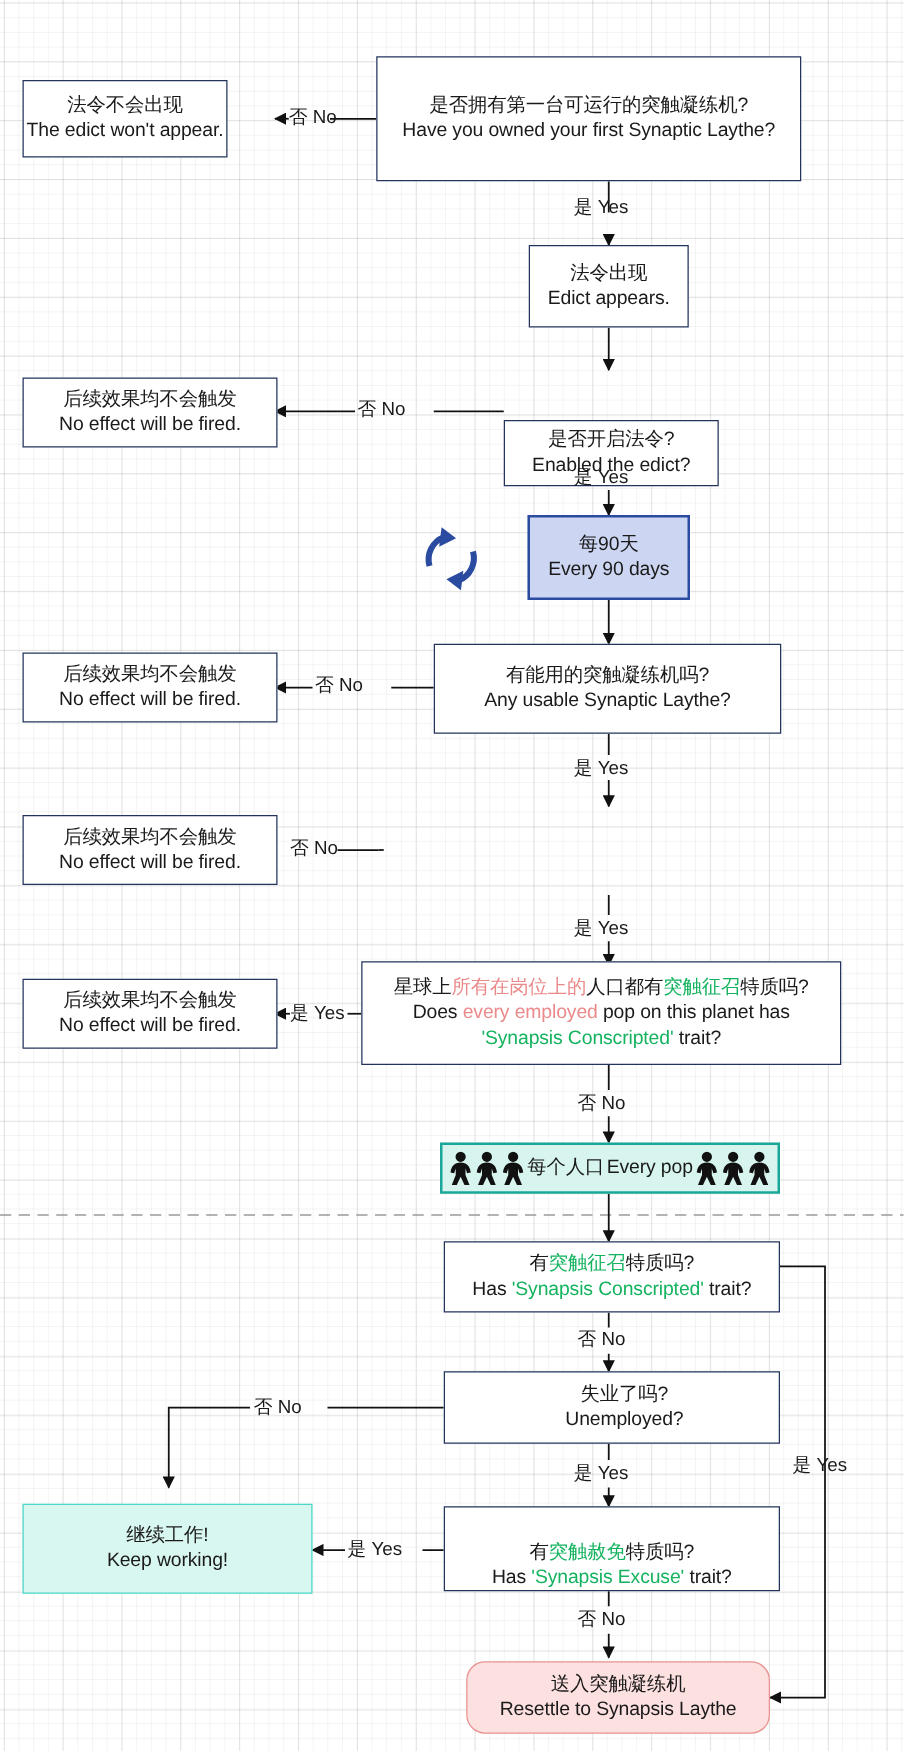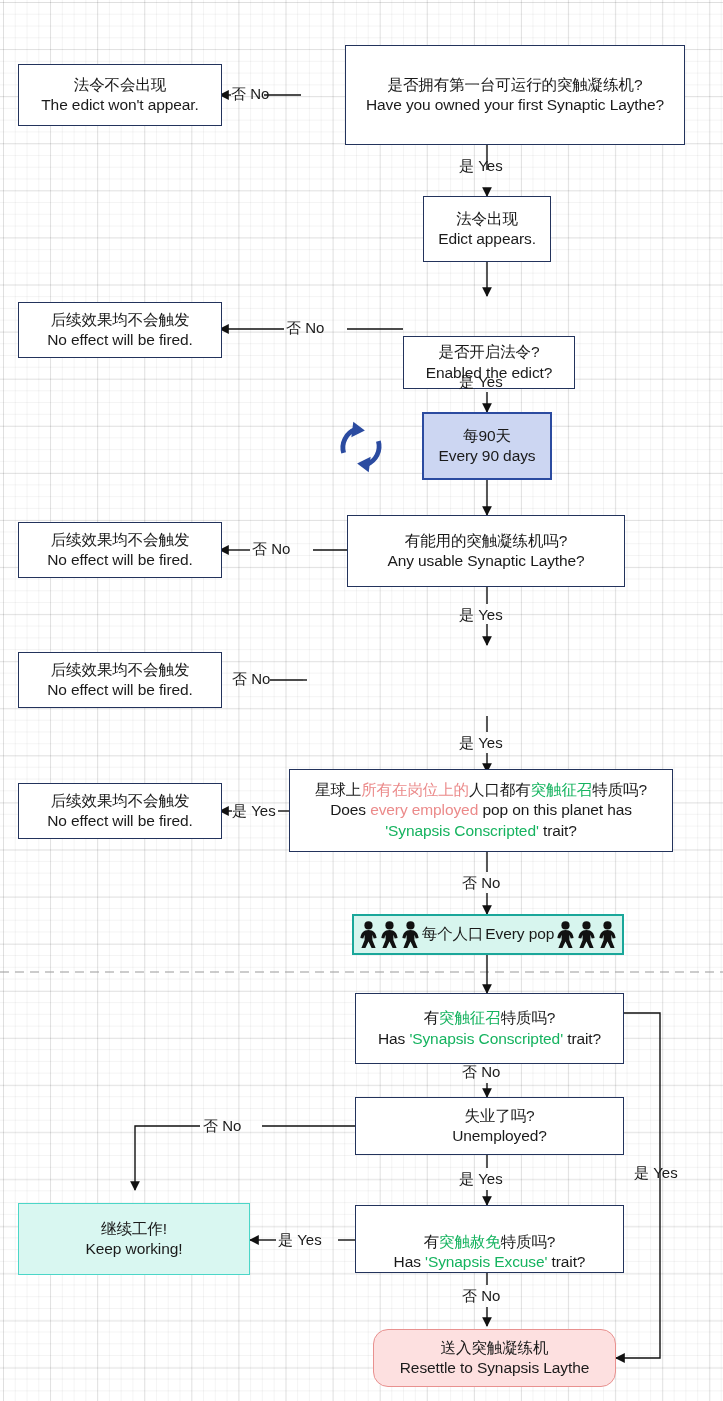--- a/index.html
+++ b/index.html
@@ -134,26 +134,26 @@
       <path d="M487,1190 L487,1205" marker-end="url(#ah)"></path>
 
       <path d="M355,1240 L338,1240"></path>
       <path d="M276,1240 L250,1240" marker-end="url(#ah)"></path>
 
       <path d="M487,1272 L487,1285"></path>
       <path d="M487,1307 L487,1326" marker-end="url(#ah)"></path>
     </g>
   </svg>
 
-  <div class="node" style="left:301px;top:45px;width:340px;height:100px;margin-left:44px;">
+  <div class="node" style="left:301px;top:45px;width:340px;height:100px;">
     <span class="ln cn">是否拥有第一台可运行的突触凝练机?</span>
     <span class="ln en">Have you owned your first Synaptic Laythe?</span>
   </div>
 
-  <div class="node" style="left:18px;top:64px;width:204px;height:62px;">
+  <div class="node" style="left:18px;top:64px;width:164px;height:62px;">
     <span class="ln cn">法令不会出现</span>
     <span class="ln en">The edict won't appear.</span>
   </div>
 
   <div class="node" style="left:423px;top:196px;width:128px;height:66px;">
     <span class="ln cn">法令出现</span>
     <span class="ln en">Edict appears.</span>
   </div>
 
   <div class="node" style="left:403px;top:303px;width:172px;height:53px;margin-top:33px;">
@@ -243,21 +243,21 @@
             <path d="M10.5 9 C5.5 9 3 12 2.4 17 L5.3 17.6 L6.6 13.8 L6.6 19 L3.4 27 L7.4 27 L10.5 20.4 L13.6 27 L17.6 27 L14.4 19 L14.4 13.8 L15.7 17.6 L18.6 17 C18 12 15.5 9 10.5 9 Z" fill="#111"></path>
           </svg>
         <svg width="21" height="28" viewBox="0 0 21 28" xmlns="http://www.w3.org/2000/svg">
             <circle cx="10.5" cy="4.4" r="4.1" fill="#111"></circle>
             <path d="M10.5 9 C5.5 9 3 12 2.4 17 L5.3 17.6 L6.6 13.8 L6.6 19 L3.4 27 L7.4 27 L10.5 20.4 L13.6 27 L17.6 27 L14.4 19 L14.4 13.8 L15.7 17.6 L18.6 17 C18 12 15.5 9 10.5 9 Z" fill="#111"></path>
           </svg>
       </span>
     </div>
   </div>
 
-  <div class="node" style="left:355px;top:993px;width:269px;height:71px;">
+  <div class="node" style="left:355px;top:993px;width:269px;height:57px;">
     <span class="ln cn">
       <span>有</span><span class="t-green">突触征召</span><span>特质吗?</span>
     </span>
     <span class="ln en">
       <span>Has </span><span class="t-green">'Synapsis Conscripted'</span><span> trait?</span>
     </span>
   </div>
 
   <div class="node" style="left:355px;top:1097px;width:269px;height:58px;padding-left:20px;">
     <span class="ln cn">失业了吗?</span>

